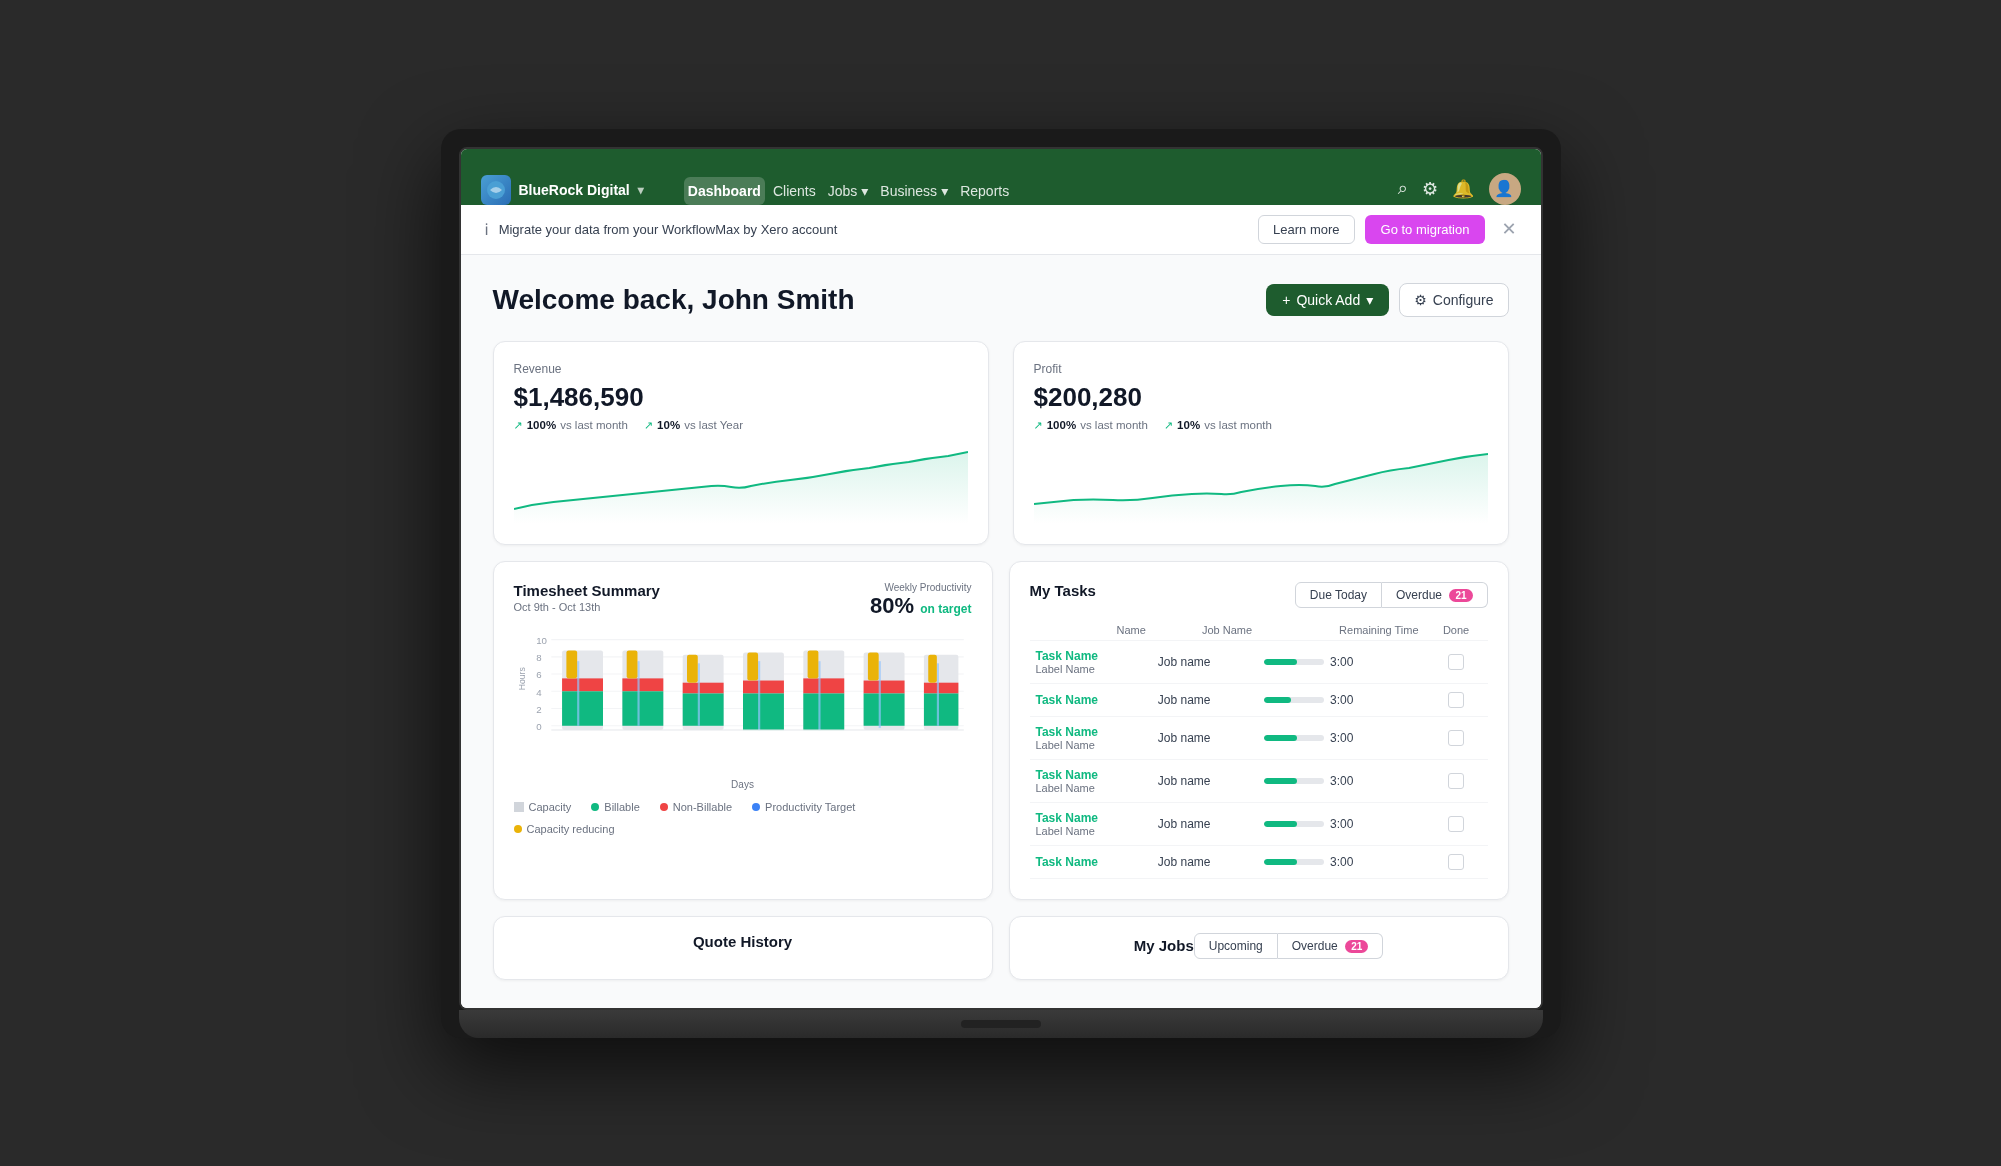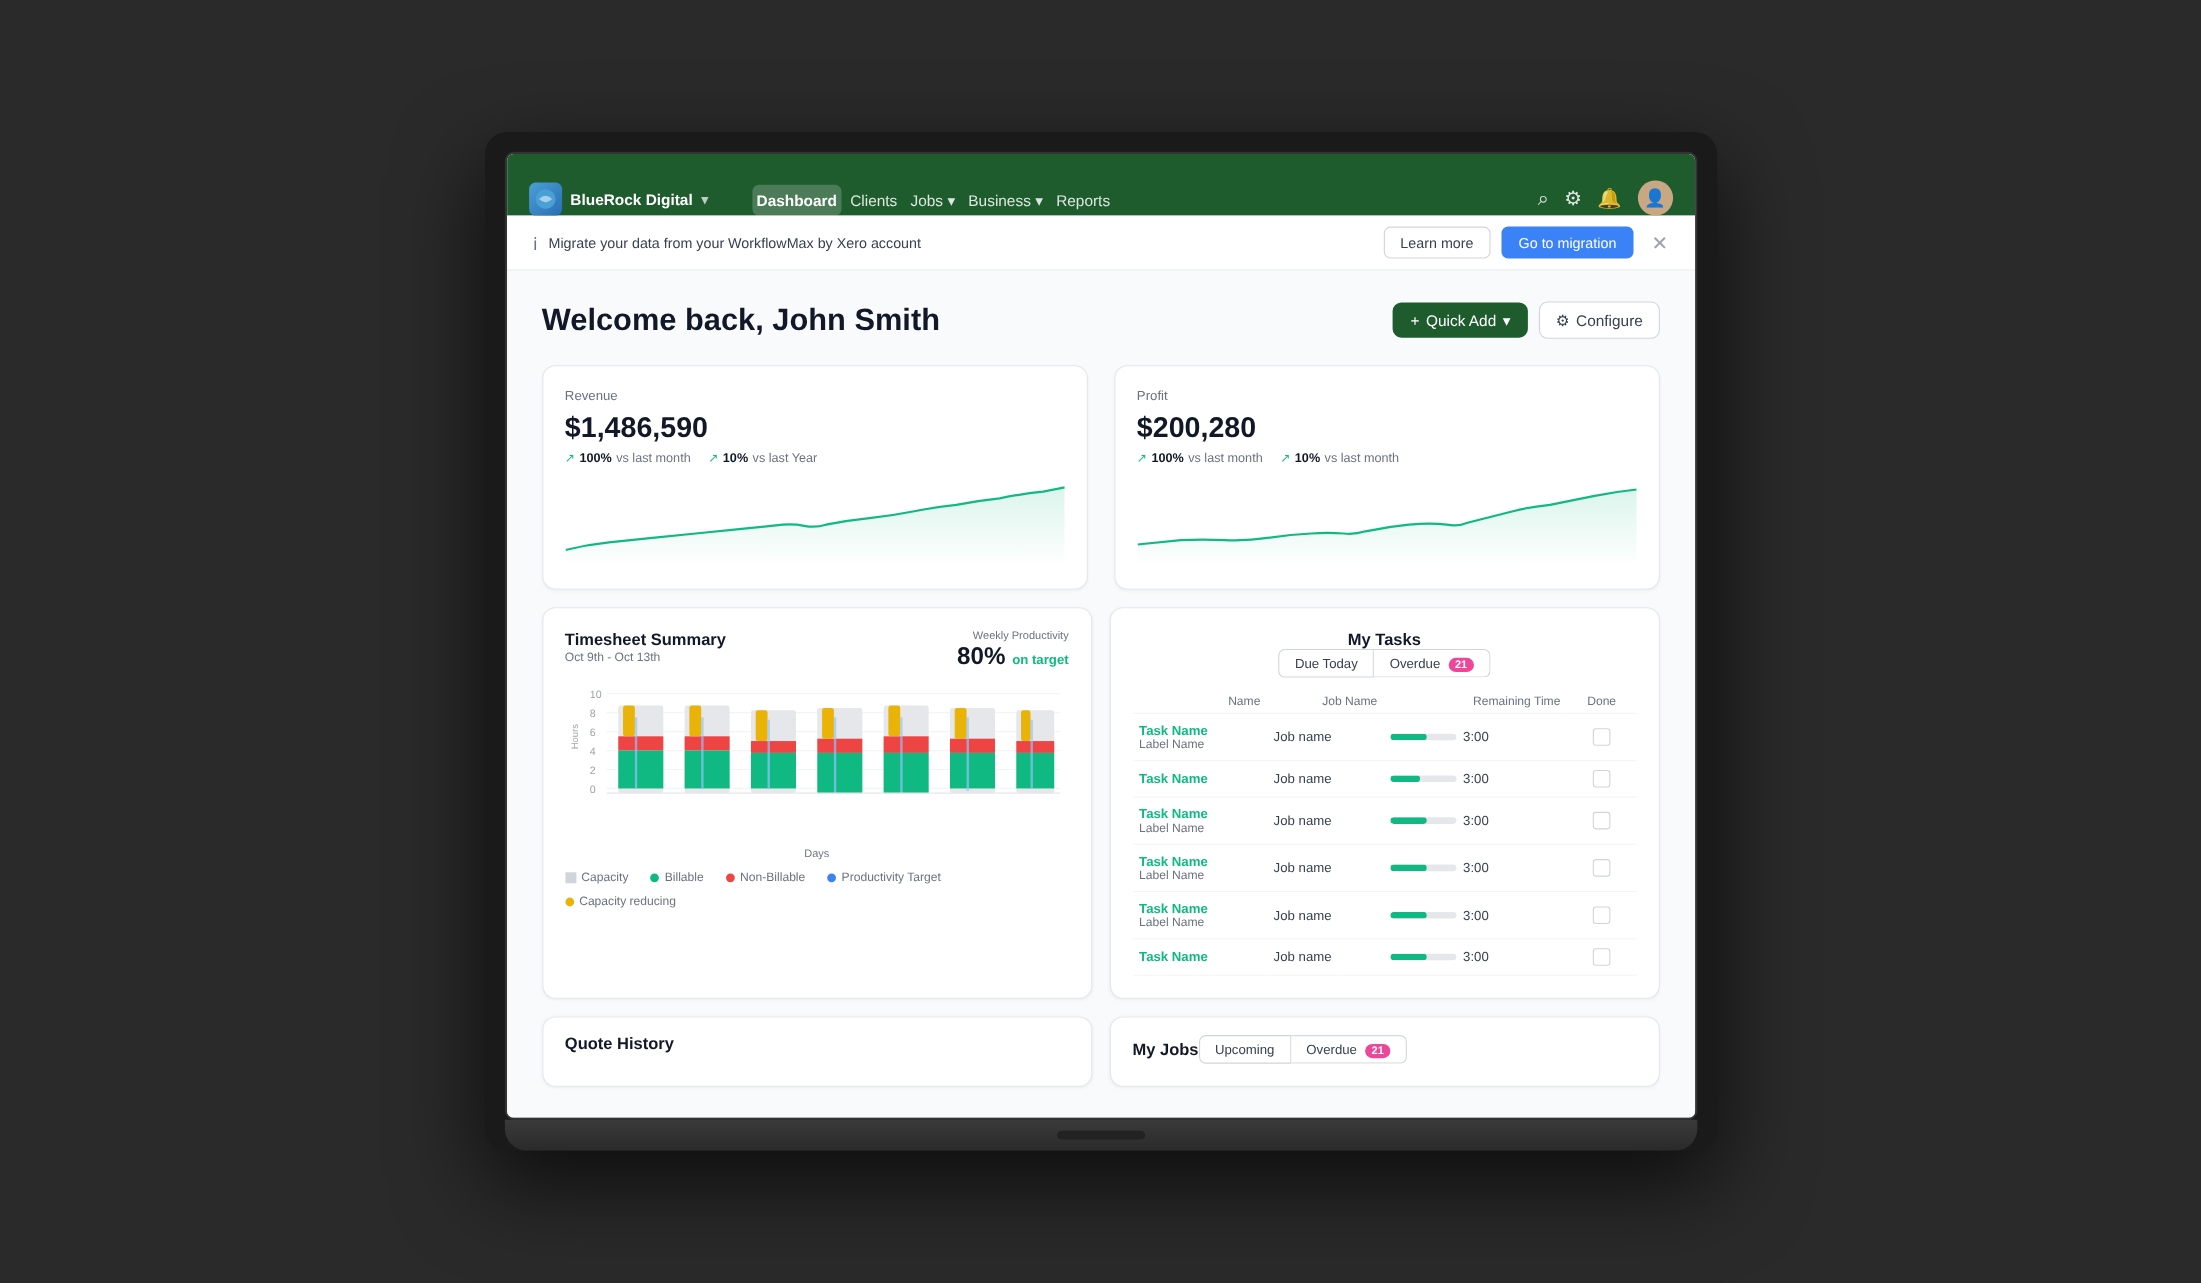--- a/index.html
+++ b/index.html
@@ -138,21 +138,21 @@
       border: 1.5px solid #d1d5db;
       background: white;
       color: #374151;
       padding: 6px 14px;
       border-radius: 6px;
       font-size: 13px;
       cursor: pointer;
       font-weight: 500;
     }
     .btn-go-migration {
-      background: #3b82f6;
+      background: #d946ef;
       color: white;
       padding: 7px 16px;
       border-radius: 6px;
       font-size: 13px;
       cursor: pointer;
       border: none;
       font-weight: 500;
     }
     .banner-close {
       color: #9ca3af;
@@ -346,23 +346,22 @@
     }
     .legend-square {
       width: 10px;
       height: 10px;
     }
 
     
     .tasks-header {
       display: flex;
       justify-content: space-between;
-      align-items: center;
+      align-items: flex-start;
       margin-bottom: 12px;
-      flex-direction: column;
     }
     .tasks-title {
       font-size: 15px;
       font-weight: 700;
       color: #111827;
     }
     .tab-group {
       display: flex;
       gap: 0;
     }
@@ -462,21 +461,21 @@
     }
     .card-partial {
       background: white;
       border-radius: 12px;
       border: 1px solid #e5e7eb;
       box-shadow: 0 1px 3px rgba(0,0,0,0.05);
       padding-bottom: 12px;
     }
     .partial-header {
       display: flex;
-      justify-content: flex-start;
+      justify-content: center;
       align-items: center;
       padding: 16px 20px 8px;
     }
   </style>
 </head>
 <body>
 
 <div class="laptop-outer">
   <div class="laptop-screen">
 

